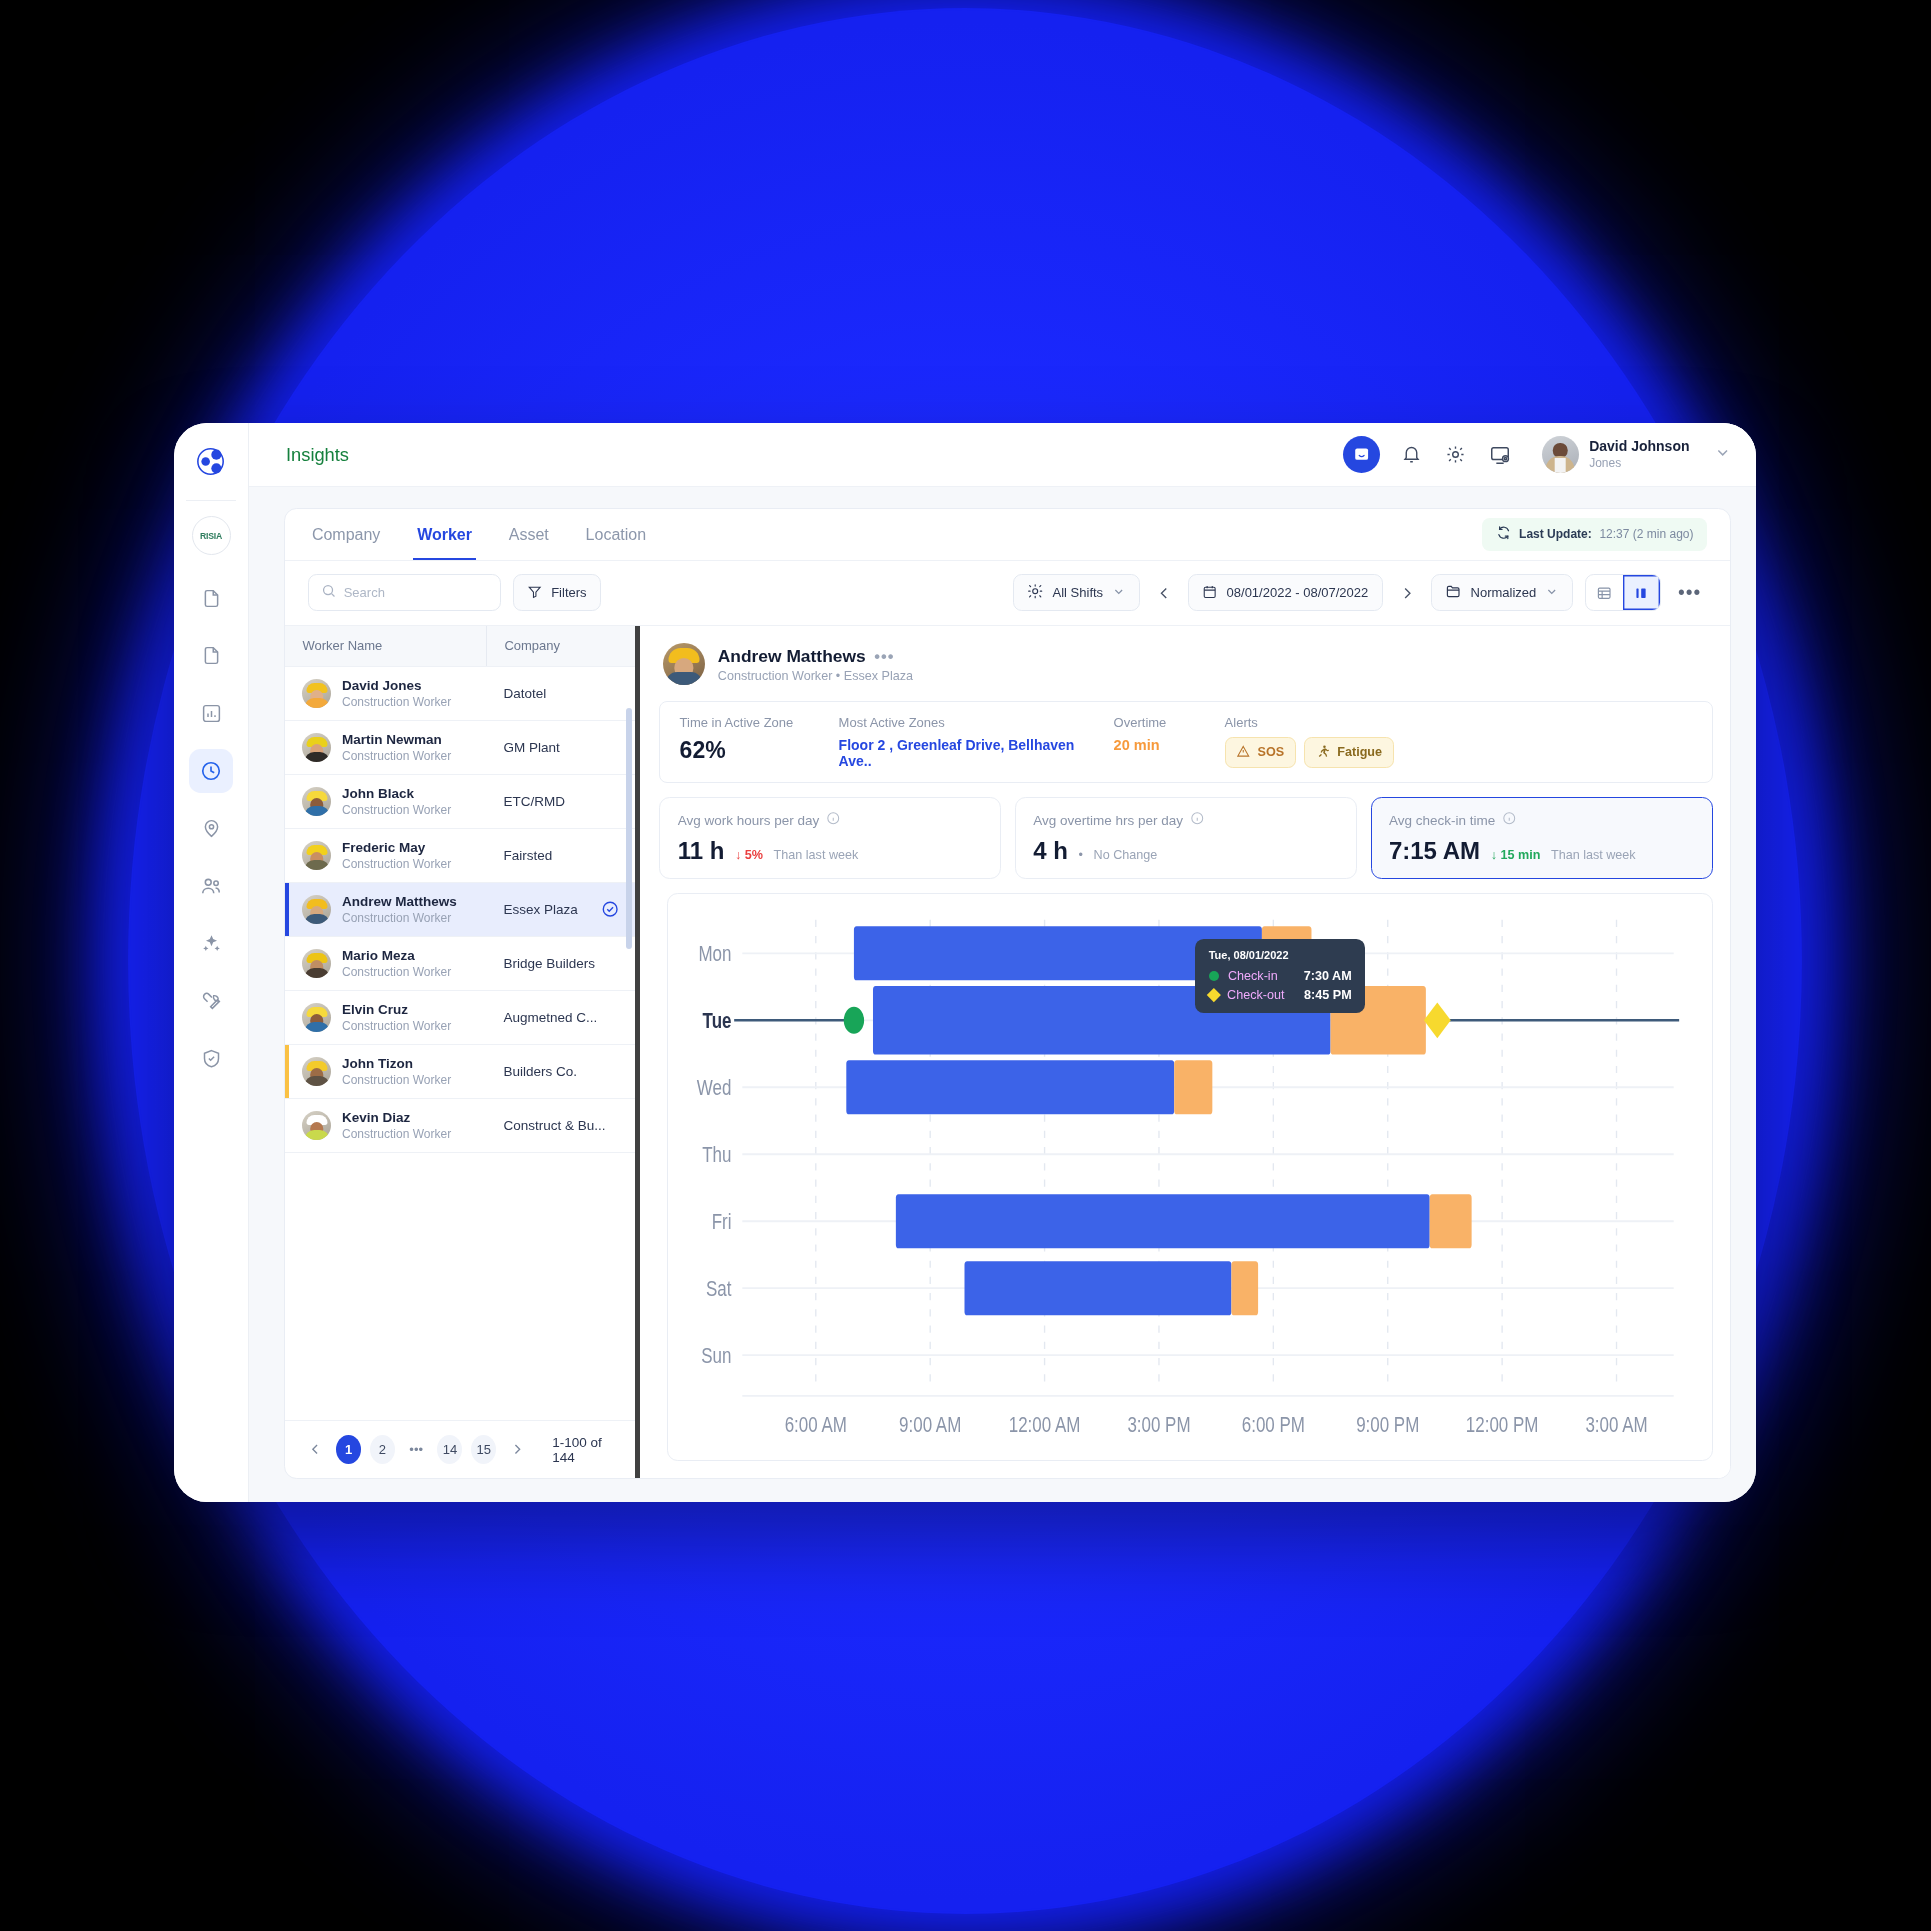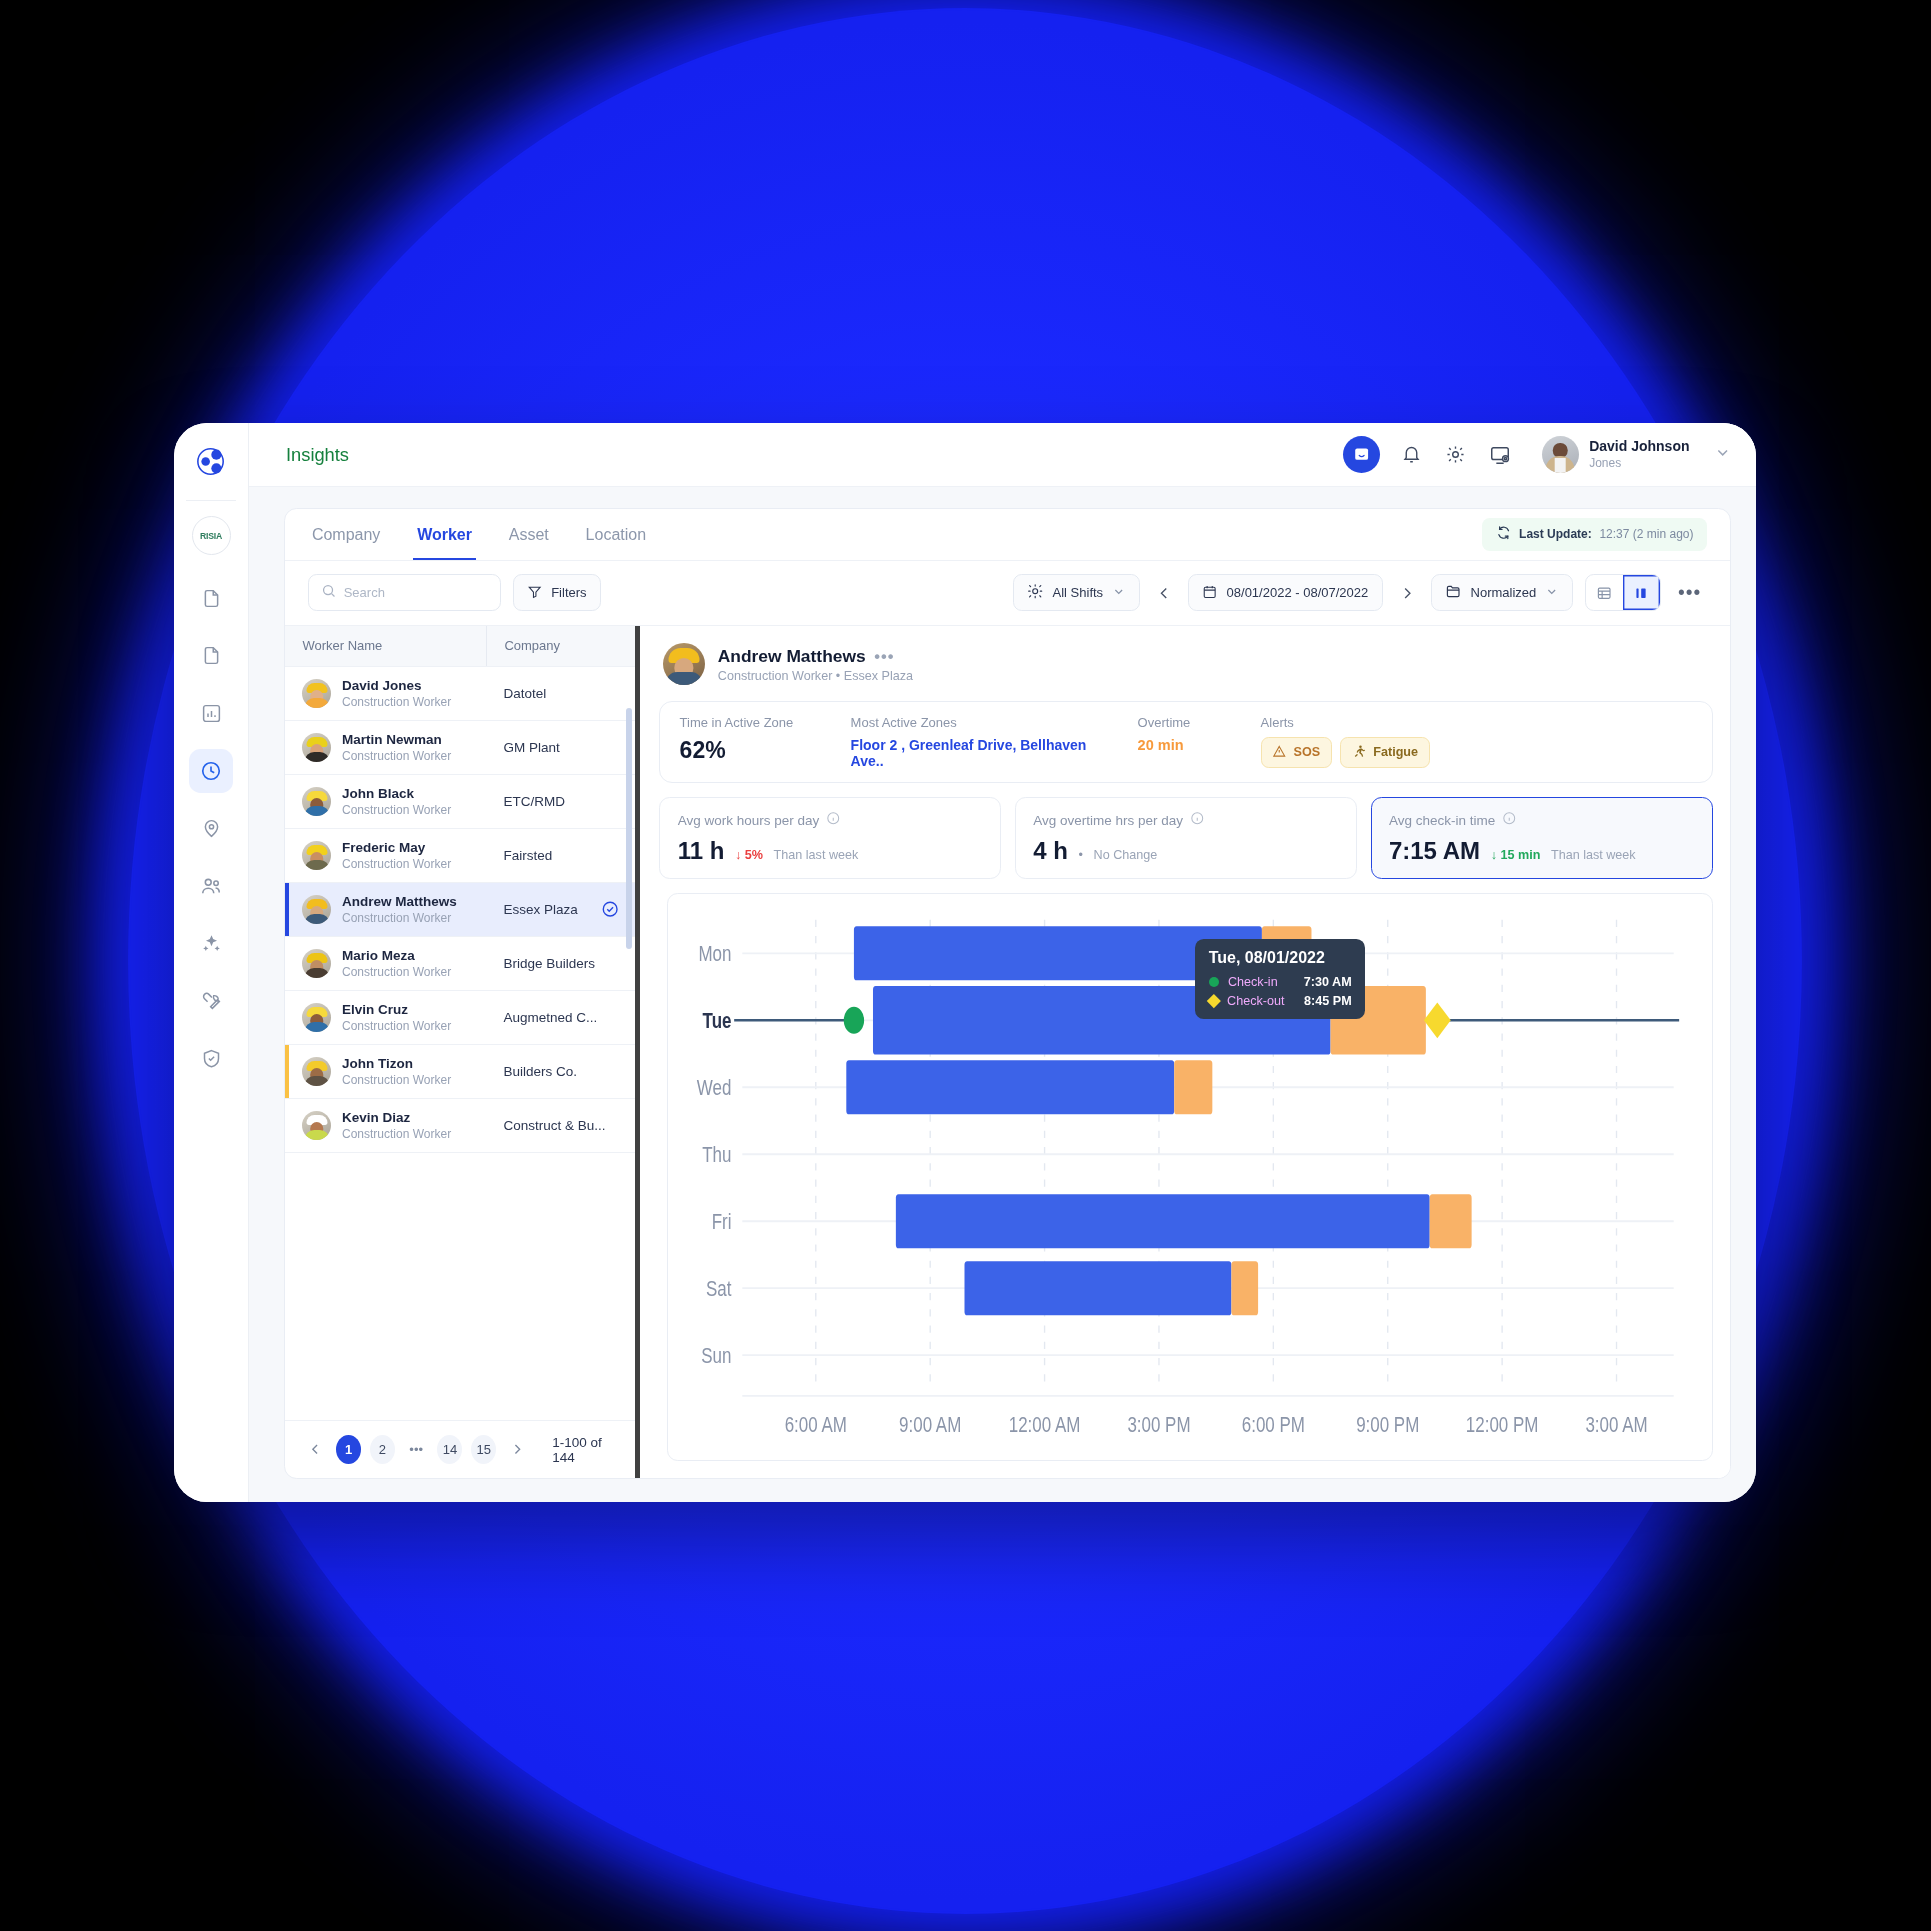--- a/index.html
+++ b/index.html
@@ -203,22 +203,22 @@
   .det-head { display: flex; align-items: center; gap: 12.6px; padding: 1.9px 0 1.9px 3.9px; }
   .det-av { width: 42px; height: 42px; border-radius: 50%; overflow: hidden; position: relative; background: linear-gradient(150deg,#b99a6a,#7b6043); flex:none; }
   .det-av .helm { position:absolute; left:50%; top:12%; transform:translateX(-50%); width:31px; height:14.5px; border-radius: 15.4px 15.4px 3.9px 3.9px; background:#f2bd1e; }
   .det-av .face { position:absolute; left:50%; top:36%; transform:translateX(-50%); width:19.3px; height:19.3px; border-radius:50%; background:#d7a87e; }
   .det-av .tors { position:absolute; left:50%; bottom:0; transform:translateX(-50%); width:37px; height:13.5px; border-radius:11.6px 11.6px 0 0; background:#3d5a79; }
   .det-name { font-size: 17.4px; font-weight: bold; color: #131c33; display: flex; align-items: center; gap: 8.7px; }
   .det-dots { color: #9aa4b6; font-size: 16.4px; letter-spacing: 1px; line-height: 1; }
   .det-sub { font-size: 12.6px; color: #98a2b5; margin-top: 1.9px; }
 
   .stat-strip {
-    border: 1px solid #e9edf4; border-radius: 13px; padding: 13.5px 19.3px;
-    display: flex; align-items: flex-start; gap: 12px;
+    border: 1px solid #e9edf4; border-radius: 8px; padding: 13.5px 19.3px;
+    display: flex; align-items: flex-start; gap: 0;
   }
   .stat { padding-right: 29px; }
   .stat-label { font-size: 13px; color: #8b95a9; margin-bottom: 6.8px; }
   .stat-val-big { font-size: 23px; font-weight: bold; color: #131c33; }
   .stat-zones { font-size: 14px; font-weight: bold; color: #2547e0; }
   .stat-ot { font-size: 14.5px; font-weight: bold; color: #f79a3c; }
   .alerts { display: flex; gap: 8.7px; }
   .alert-chip {
     background: #fdf6e0; border: 1px solid #f6e3ae; border-radius: 7.7px;
     padding: 5.8px 10.6px; font-size: 12.6px; color: #8a6a1f; font-weight: bold;
@@ -247,21 +247,21 @@
   }
   .chart-area { flex: 1; position: relative; }
   svg.chart { width: 100%; height: 100%; display: block; overflow: visible; }
   .tick-lbl { font-family: "Liberation Sans", sans-serif; font-size: 12.5px; fill: #8b95a9; }
   .tick-lbl.bold { fill: #2b3550; font-weight: bold; }
 
   .tooltip {
     position: absolute; background: #2e3c50; border-radius: 8.7px;
     padding: 10.6px 13.5px; color: #fff; min-width: 170px;
   }
-  .tt-title { font-size: 16px; font-weight: bold; margin-bottom: 7.7px; }
+  .tt-title { font-size: 11px; font-weight: bold; margin-bottom: 7.7px; }
   .tt-row { display: flex; align-items: center; gap: 8.7px; font-size: 12.6px; margin-top: 4.8px; }
   .tt-label { color: #f0abfc; }
   .tt-val { margin-left: auto; font-weight: bold; }
   .dot-green { width: 10.6px; height: 10.6px; border-radius: 50%; background: #18a558; flex: none; }
   .diamond-y { width: 9.7px; height: 9.7px; background: #f7d92e; transform: rotate(45deg); flex: none; }
 </style>
 </head>
 <body>
 
 <div class="backdrop"></div>

